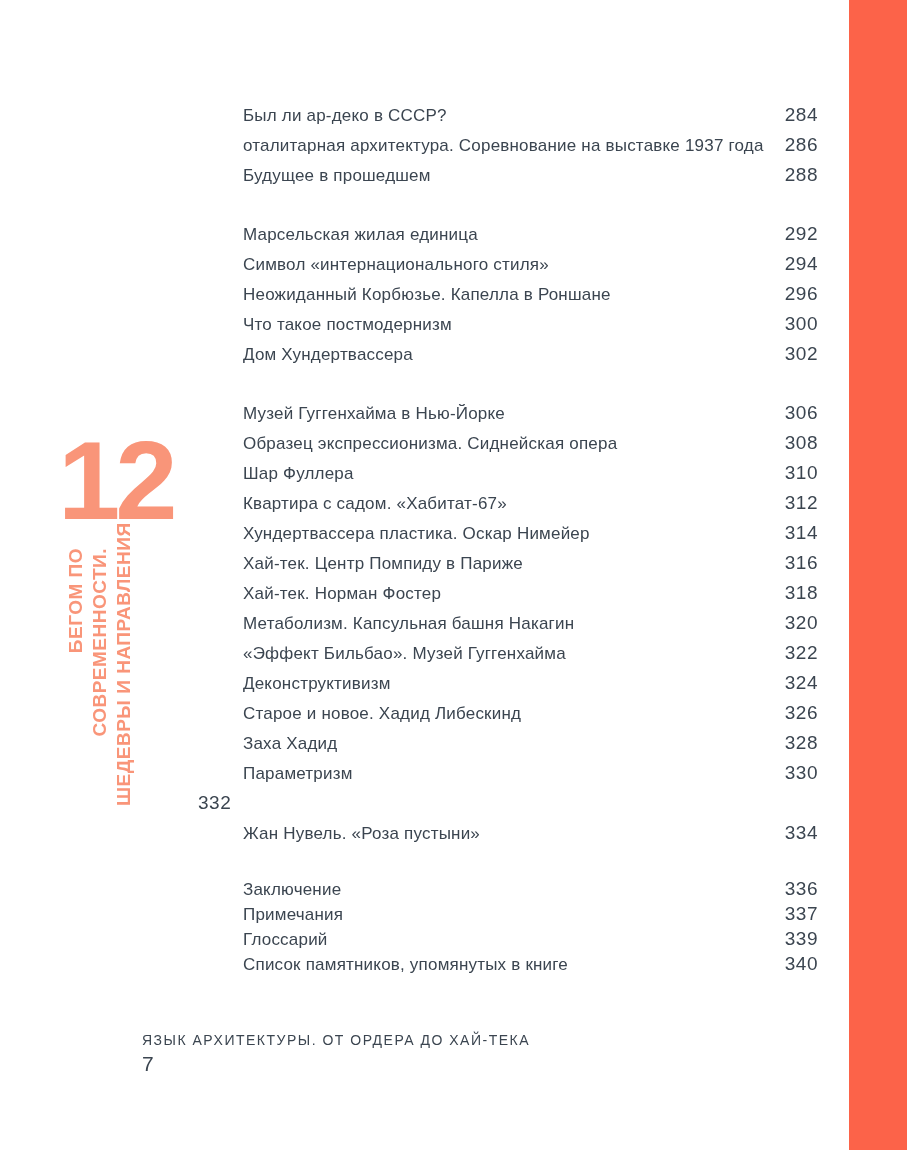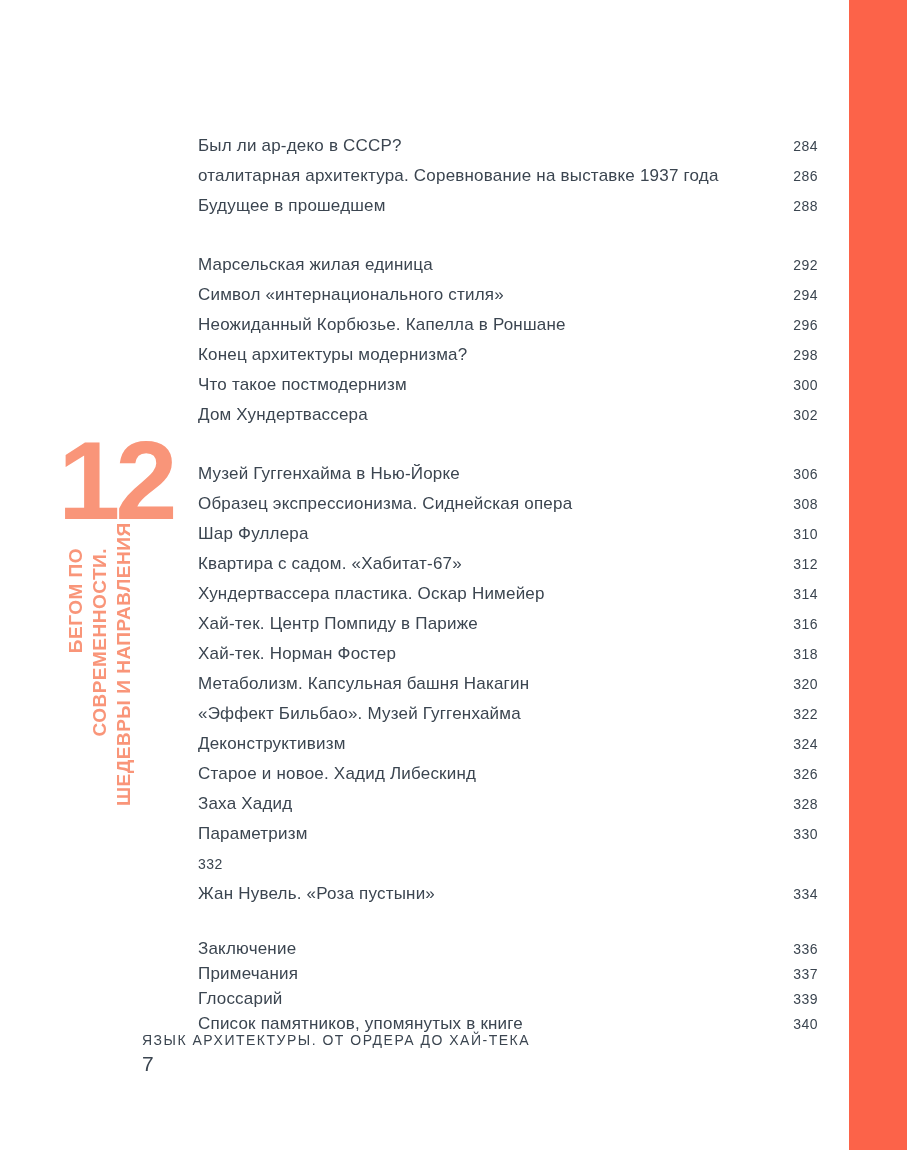--- a/index.html
+++ b/index.html
@@ -48,22 +48,22 @@
     width: 620px;
     font-size: 17px;
   }
   .toc-group + .toc-group { margin-top: 29px; }
   .toc-group:last-child { margin-top: 28px; }
   .toc-row {
     display: flex; justify-content: space-between; align-items: baseline;
     height: 30px; line-height: 30px;
   }
   .toc-group:last-child .toc-row { height: 25px; line-height: 25px; justify-content: space-between; }
-  .toc-title { letter-spacing: 0.2px; }
-  .toc-page { font-size: 14px; letter-spacing: 0.5px; margin-top: 31px; }
+  .toc-title { letter-spacing: 0.2px; margin-left: 45px; }
+  .toc-page { font-size: 19px; letter-spacing: 0.5px; }
   .footer {
     position: absolute; left: 142px; top: 1028px;
     width: 664px;
     display: flex; justify-content: space-between; align-items: baseline;
     line-height: 24px;
     flex-direction: column;
   }
   .footer-title { font-size: 14px; letter-spacing: 1.5px; }
   .footer-page { font-size: 21px; }
 </style>
@@ -104,24 +104,20 @@
         </div>
         <div class="toc-row">
           <span class="toc-title">Символ «интернационального стиля»</span>
           <span class="toc-page">294</span>
         </div>
         <div class="toc-row">
           <span class="toc-title">Неожиданный Корбюзье. Капелла в Роншане</span>
           <span class="toc-page">296</span>
         </div>
         <div class="toc-row">
-          <span class="toc-title">Конец архитектуры модернизма?</span>
-          <span class="toc-page">298</span>
-        </div>
-        <div class="toc-row">
           <span class="toc-title">Что такое постмодернизм</span>
           <span class="toc-page">300</span>
         </div>
         <div class="toc-row">
           <span class="toc-title">Дом Хундертвассера</span>
           <span class="toc-page">302</span>
         </div>
       </div>
       <div class="toc-group">
         <div class="toc-row">

